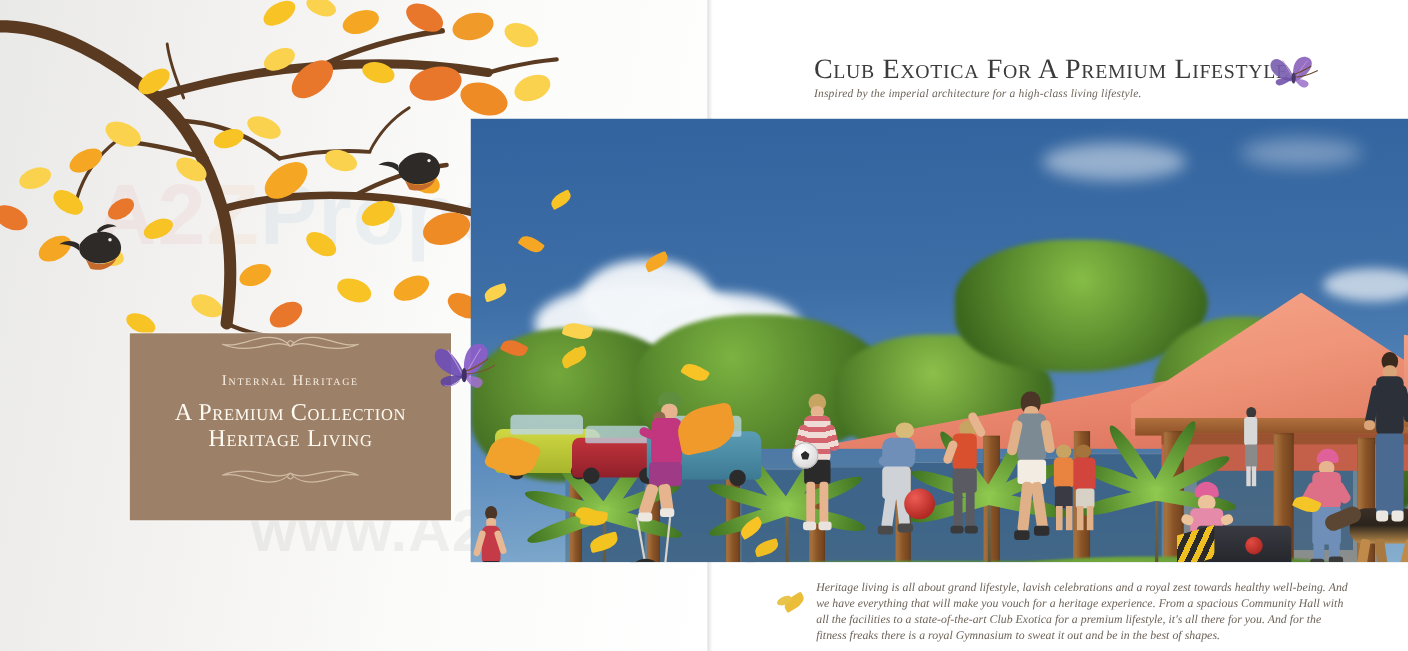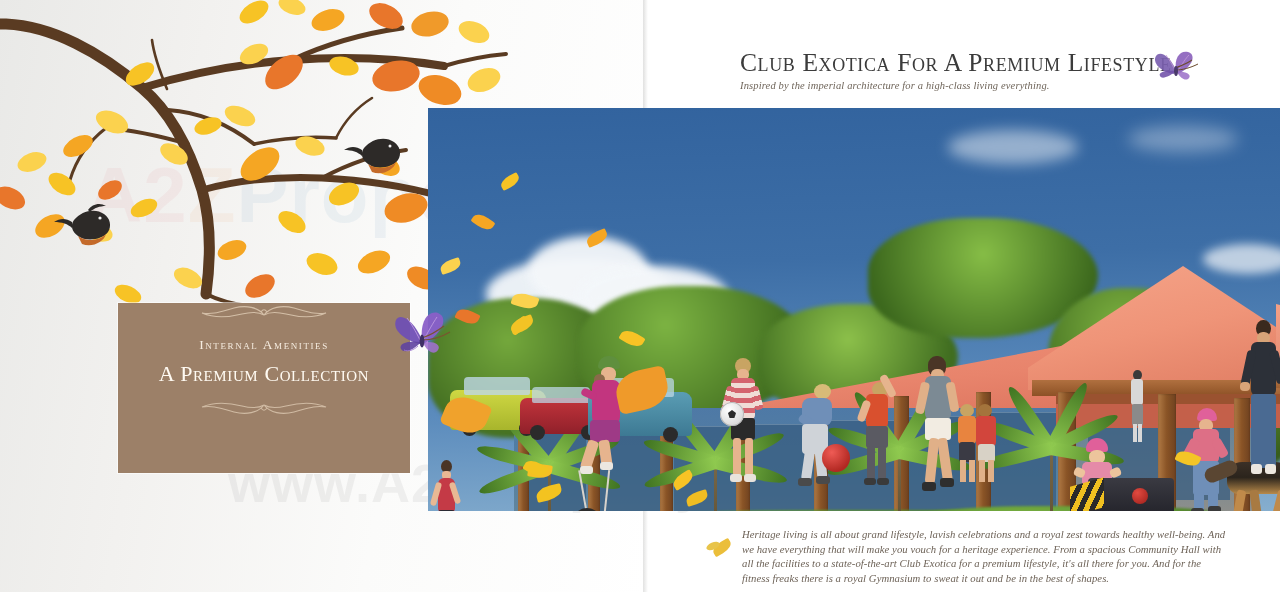--- a/index.html
+++ b/index.html
@@ -562,21 +562,21 @@
   </div>
 
   <div class="leaf" style="left:510px; top:318px; width:24px; height:13px; background:#f2c325; transform:rotate(-22deg); position:absolute;"></div>
   <div class="leaf" style="left:524px; top:462px; width:23px; height:13px; background:#f3c420; transform:rotate(30deg); position:absolute;"></div>
   <div class="leaf" style="left:686px; top:492px; width:22px; height:12px; background:#f0bd22; transform:rotate(-16deg); position:absolute;"></div>
   <div class="leaf" style="left:1176px;top:452px; width:24px; height:13px; background:#f4c526; transform:rotate(24deg); position:absolute;"></div>
   <div class="leaf" style="left:712px; top:542px; width:20px; height:11px; background:#ebbe3a; transform:rotate(-30deg); position:absolute;"></div>
 
   <div class="hdr">
     <h1>Club Exotica For A Premium Lifestyle</h1>
-    <div class="sub">Inspired by the imperial architecture for a high-class living everything.</div>
+    <div class="sub">Inspired by the imperial architecture for a high-class living lifestyle.</div>
   </div>
   <svg class="hdr-butterfly" viewBox="0 0 52 42">
     <path d="M24,24 C18,10 8,4 4,10 C0,16 8,26 22,28 Z" fill="#7b5fb0" opacity=".92"></path>
     <path d="M24,24 C22,12 28,4 36,6 C44,8 42,20 26,28 Z" fill="#8c63bd" opacity=".92"></path>
     <path d="M24,25 C18,30 10,34 8,30 C6,26 14,24 23,25 Z" fill="#6f50a8" opacity=".88"></path>
     <path d="M25,26 C28,32 34,36 37,32 C40,28 32,25 25,26 Z" fill="#9a6fc8" opacity=".85"></path>
     <path d="M23,24 C20,18 16,12 14,9" stroke="#c49ad8" stroke-width=".8" fill="none"></path>
     <path d="M26,25 C30,18 34,12 37,9" stroke="#c49ad8" stroke-width=".8" fill="none"></path>
     <path d="M24,22 C28,20 34,18 40,14" stroke="#6b4a2e" stroke-width="1.1" fill="none"></path>
     <path d="M24,24 C30,24 38,22 46,18" stroke="#6b4a2e" stroke-width="1" fill="none"></path>
@@ -584,22 +584,23 @@
   </svg>
 
   <div class="panel">
     <svg class="orn" viewBox="0 0 292 18">
       <g stroke="#e6d3bc" fill="none" stroke-width="1.1" opacity=".75">
         <path d="M146,12 C140,4 128,2 116,5 C104,8 96,12 84,10 C98,16 112,14 124,11 C134,8.5 141,9 146,12 Z"></path>
         <path d="M146,12 C152,4 164,2 176,5 C188,8 196,12 208,10 C194,16 180,14 168,11 C158,8.5 151,9 146,12 Z"></path>
         <path d="M143,9 C145,6 147,6 149,9"></path>
       </g>
     </svg>
-    <div class="kicker">Internal Amenities</div>
+    <div class="kicker">Internal Heritage</div>
     <div class="l1">A Premium Collection</div>
+    <div class="l2">Heritage Living</div>
     <svg class="orn" style="margin-top:14px;" viewBox="0 0 292 18">
       <g stroke="#e6d3bc" fill="none" stroke-width="1.1" opacity=".7">
         <path d="M146,6 C140,14 128,16 116,13 C104,10 96,6 84,8 C98,2 112,4 124,7 C134,9.5 141,9 146,6 Z"></path>
         <path d="M146,6 C152,14 164,16 176,13 C188,10 196,6 208,8 C194,2 180,4 168,7 C158,9.5 151,9 146,6 Z"></path>
         <path d="M143,9 C145,12 147,12 149,9"></path>
       </g>
     </svg>
   </div>
 
   <svg class="panel-butterfly" viewBox="0 0 62 62">

